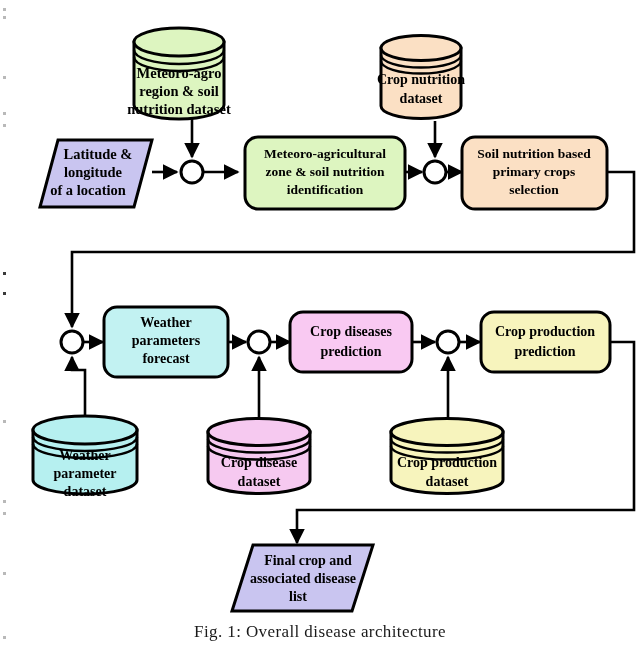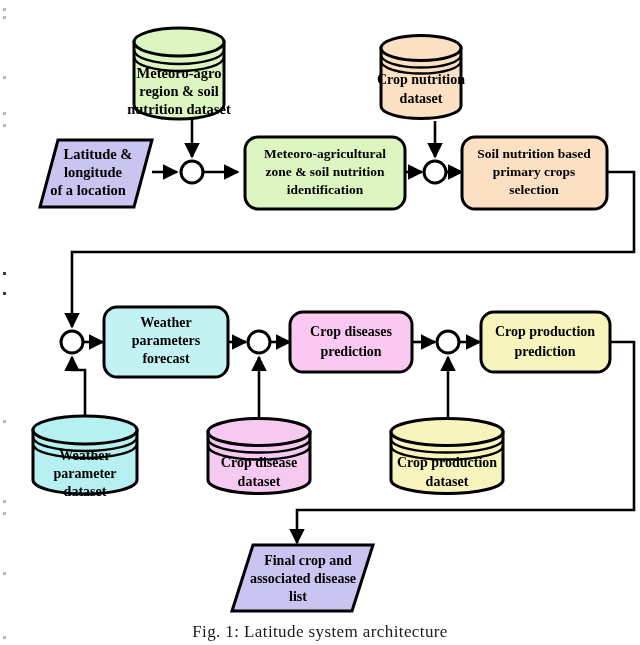--- a/index.html
+++ b/index.html
@@ -202,13 +202,13 @@
 <div class="margin-mark" style="top:112px;"></div>
 <div class="margin-mark" style="top:124px;"></div>
 <div class="margin-mark dark" style="top:272px;"></div>
 <div class="margin-mark dark" style="top:292px;"></div>
 <div class="margin-mark" style="top:420px;"></div>
 <div class="margin-mark" style="top:500px;"></div>
 <div class="margin-mark" style="top:512px;"></div>
 <div class="margin-mark" style="top:572px;"></div>
 <div class="margin-mark" style="top:636px;"></div>
 
-<div class="caption">Fig. 1: Latitude system architecture</div>
+<div class="caption">Fig. 1: Overall disease architecture</div>
 
 </body></html>

